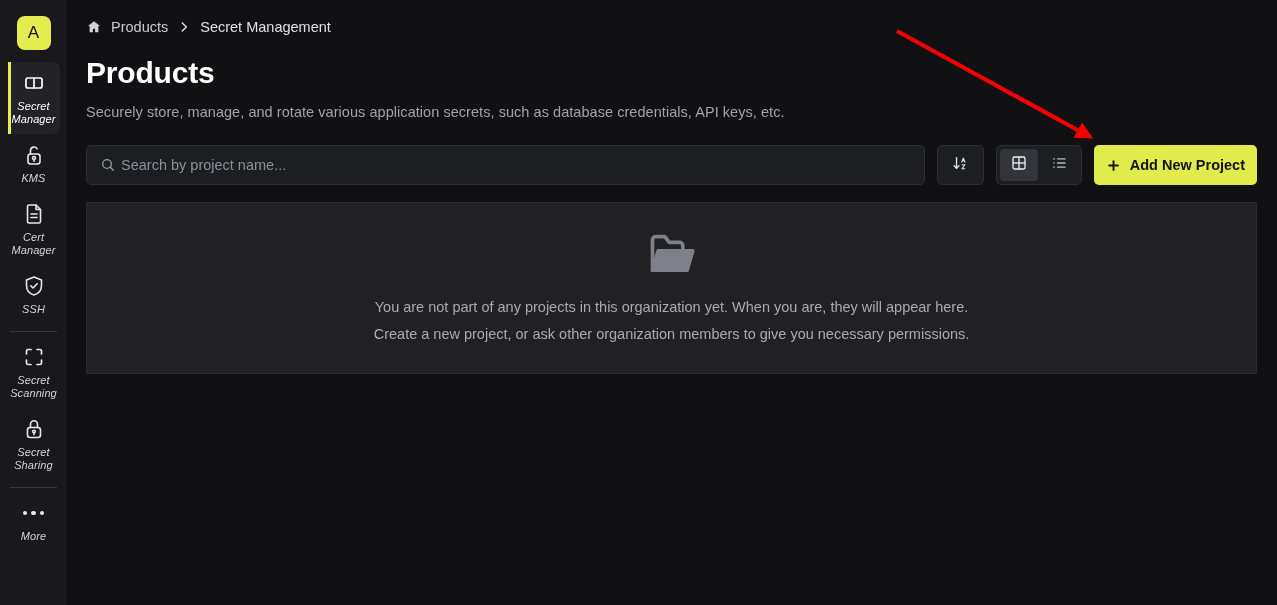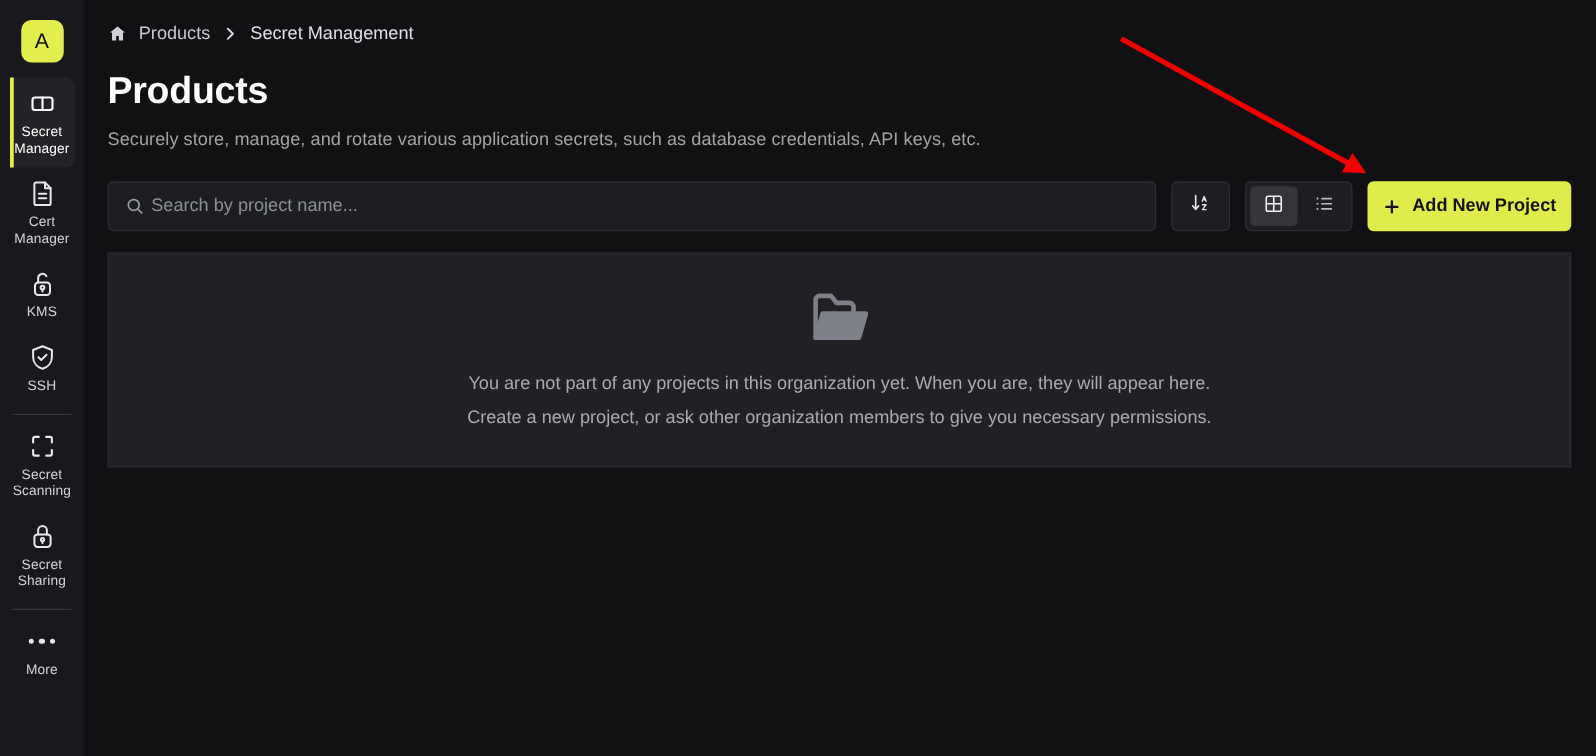--- a/index.html
+++ b/index.html
@@ -24,21 +24,21 @@
     background: #e3ee4e; border-radius: 8px;
     display: flex; align-items: center; justify-content: center;
     color: #101013; font-size: 17px; font-weight: 400;
     font-family: "Liberation Sans", sans-serif;
     cursor: pointer;
   }
   .nav { width: 67px; margin-top: 12px; display: flex; flex-direction: column; align-items: center; }
   .nav-item {
     width: 52px; padding: 9px 2px 8px 2px;
     display: flex; flex-direction: column; align-items: center; gap: 5px;
-    color: #c5c6cb; cursor: pointer; position: relative;
+    color: #c5c6cb; cursor: pointer; position: relative; font-style: italic;
   }
   .nav-item .lbl {
     font-size: 11px; line-height: 13px; text-align: center;
     color: #d2d3d8; letter-spacing: .1px;
   }
   .nav-item.active {
     background: #232327;
     border-top-right-radius: 7px; border-bottom-right-radius: 7px;
   }
   .nav-item.active::before {
@@ -141,39 +141,39 @@
             <rect x="4" y="7" width="16" height="10" rx="2"></rect>
             <line x1="12" y1="7" x2="12" y2="17"></line>
           </svg>
         </span>
         <span class="lbl">Secret Manager</span>
       </div>
 
       <div class="nav-item">
         <span class="nav-icon-wrap">
           <svg class="nav-icon" viewBox="0 0 24 24" fill="none" stroke="currentColor" stroke-width="1.6" stroke-linecap="round" stroke-linejoin="round">
+            <rect x="6" y="11" width="12" height="10" rx="2.5"></rect>
+            <path d="M8.5 11V7.5a3.5 3.5 0 0 1 6.6-1.6"></path>
+            <circle cx="12" cy="15" r="1.5"></circle>
+            <line x1="12" y1="16.5" x2="12" y2="18.2"></line>
+          </svg>
+        </span>
+        <span class="lbl">KMS</span>
+      </div>
+
+      <div class="nav-item">
+        <span class="nav-icon-wrap">
+          <svg class="nav-icon" viewBox="0 0 24 24" fill="none" stroke="currentColor" stroke-width="1.6" stroke-linecap="round" stroke-linejoin="round">
             <path d="M14 3H7a1.5 1.5 0 0 0-1.5 1.5v15A1.5 1.5 0 0 0 7 21h10a1.5 1.5 0 0 0 1.5-1.5V7.5z"></path>
             <path d="M14 3v4.5h4.5"></path>
             <line x1="9" y1="12" x2="15" y2="12"></line>
             <line x1="9" y1="15.5" x2="15" y2="15.5"></line>
           </svg>
         </span>
         <span class="lbl">Cert Manager</span>
-      </div>
-
-      <div class="nav-item">
-        <span class="nav-icon-wrap">
-          <svg class="nav-icon" viewBox="0 0 24 24" fill="none" stroke="currentColor" stroke-width="1.6" stroke-linecap="round" stroke-linejoin="round">
-            <rect x="6" y="11" width="12" height="10" rx="2.5"></rect>
-            <path d="M8.5 11V7.5a3.5 3.5 0 0 1 6.6-1.6"></path>
-            <circle cx="12" cy="15" r="1.5"></circle>
-            <line x1="12" y1="16.5" x2="12" y2="18.2"></line>
-          </svg>
-        </span>
-        <span class="lbl">KMS</span>
       </div>
 
       <div class="nav-item">
         <span class="nav-icon-wrap">
           <svg class="nav-icon" viewBox="0 0 24 24" fill="none" stroke="currentColor" stroke-width="1.6" stroke-linecap="round" stroke-linejoin="round">
             <path d="M12 3l7.5 3v5.5c0 4.6-3.1 8.2-7.5 9.5-4.4-1.3-7.5-4.9-7.5-9.5V6z"></path>
             <path d="M8.8 11.8l2.2 2.2 4.2-4.2"></path>
           </svg>
         </span>
         <span class="lbl">SSH</span>

